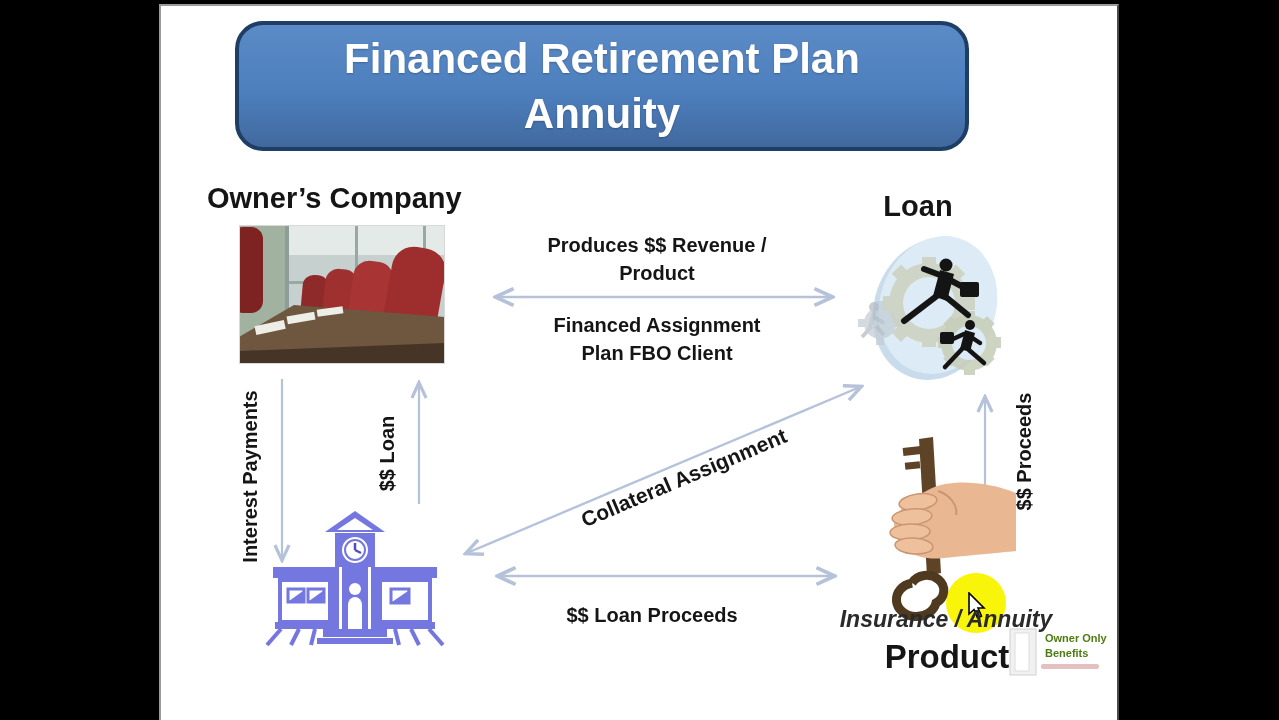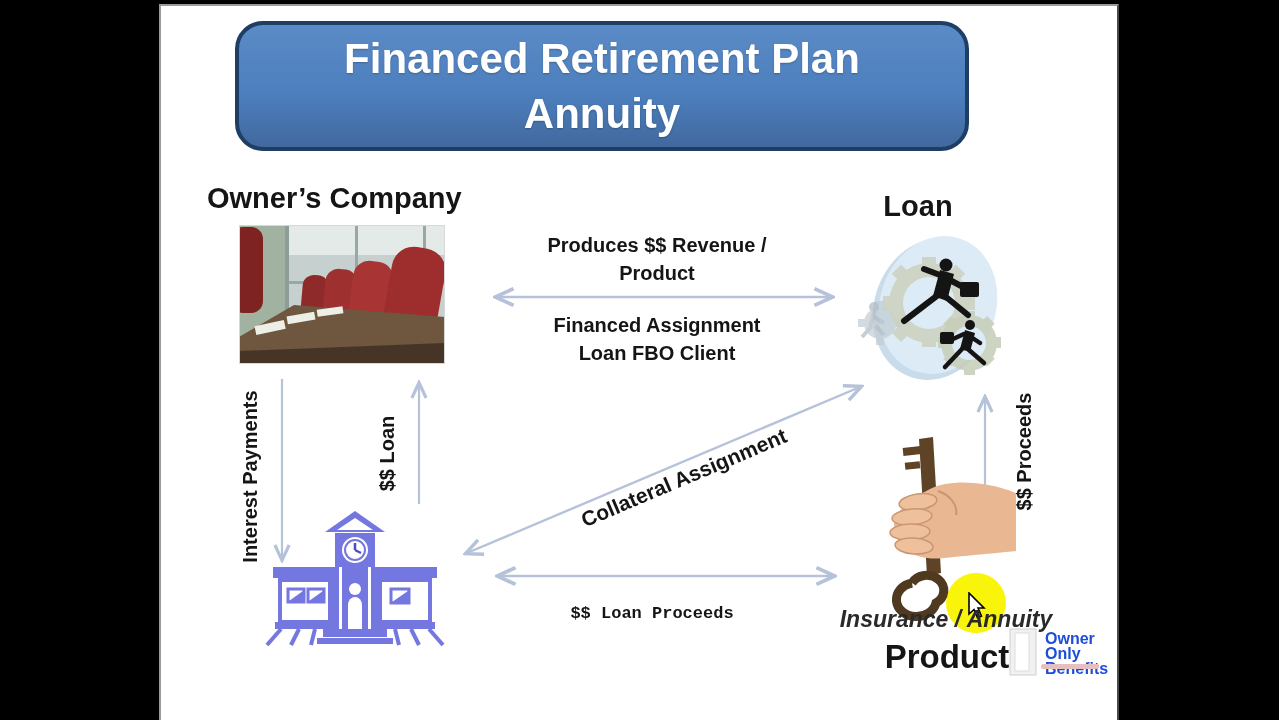--- a/index.html
+++ b/index.html
@@ -16,21 +16,21 @@
     background:linear-gradient(180deg,#5b8bc6 0%,var(--title-fill,#4d7fbe) 55%,#41699e 100%);
     border:4px solid var(--title-border,#1f3e66);border-radius:28px;box-sizing:border-box;
     display:flex;flex-direction:column;align-items:center;justify-content:center;}
   .title-box div{color:#fff;font-weight:bold;font-size:42px;line-height:55px;
     text-shadow:0 1px 2px rgba(0,0,0,.25);}
   
   .h-node{font-size:29px;}
   .h-node2{font-size:31px;}
   .edge-lbl{font-size:20px;}
   .rot90{transform:rotate(-90deg);}
-  .watermark{color:#1d4ed8;font-size:16px;line-height:15px;font-weight:bold;}
+  .watermark{color:#4d7c0f;font-size:11px;line-height:15px;font-weight:bold;}
   .wm-redline{position:absolute;left:880px;top:658px;width:58px;height:5px;
     background:#e6c0c0;border-radius:2px;filter:blur(.5px);}
   svg{display:block;}
 </style>
 </head>
 <body>
 
 <div class="stage">
   <div class="slide">
 
@@ -150,21 +150,21 @@
         </g>
         <circle cx="120" cy="98" r="5" fill="#141414"></circle>
         <polygon points="115,103 125,106 120,125 110,122" fill="#141414"></polygon>
         <rect x="90" y="105" width="14" height="12" rx="2" fill="#141414"></rect>
       </svg>
     </div>
 
     <div class="lbl edge-lbl ctr" style="left:336px;top:228px;width:320px;">Produces $$ Revenue /</div>
     <div class="lbl edge-lbl ctr" style="left:336px;top:256px;width:320px;">Product</div>
     <div class="lbl edge-lbl ctr" style="left:336px;top:308px;width:320px;">Financed Assignment</div>
-    <div class="lbl edge-lbl ctr" style="left:336px;top:336px;width:320px;">Loan FBO Client</div>
+    <div class="lbl edge-lbl ctr" style="left:336px;top:336px;width:320px;">Plan FBO Client</div>
 
     <div class="lbl edge-lbl ctr rot90" style="left:-11px;top:459px;width:200px;">Interest Payments</div>
     <div class="lbl edge-lbl ctr rot90" style="left:166px;top:436px;width:120px;">$$ Loan</div>
 
     <div class="abs" style="left:104px;top:503px;">
       <svg width="180" height="137" viewBox="0 0 180 137">
         <g fill="#7577e0">
           <polygon points="60,23 90,2 120,23"></polygon>
           <rect x="70" y="24" width="40" height="34"></rect>
           <rect x="64" y="58" width="52" height="62"></rect>
@@ -201,21 +201,21 @@
           <line x1="34" y1="120" x2="26" y2="136"></line>
           <line x1="50" y1="120" x2="46" y2="136"></line>
           <line x1="164" y1="120" x2="178" y2="136"></line>
           <line x1="146" y1="120" x2="154" y2="136"></line>
           <line x1="130" y1="120" x2="134" y2="136"></line>
         </g>
       </svg>
     </div>
 
     <div class="lbl ctr" style="left:388px;top:460px;width:270px;font-size:21px;transform:rotate(-23deg);">Collateral Assignment</div>
-    <div class="lbl ctr" style="left:341px;top:598px;width:300px;font-size:17px;font-family:Liberation Mono, monospace;">$$ Loan Proceeds</div>
+    <div class="lbl ctr" style="left:341px;top:598px;width:300px;font-size:20px;">$$ Loan Proceeds</div>
 
     <div class="lbl edge-lbl ctr rot90" style="left:783px;top:434px;width:160px;">$$ Proceeds</div>
 
     <div class="abs" style="left:685px;top:425px;">
       <svg width="170" height="205" viewBox="0 0 170 205">
 
         <circle cx="130" cy="172" r="30" fill="#f8f50a"></circle>
 
         <path d="M73,8 L87,6 L95,142 L81,145 Z" fill="#5f4326"></path>
         <rect x="57" y="16" width="18" height="8" fill="#5f4326" transform="rotate(-6 66 20)"></rect>

